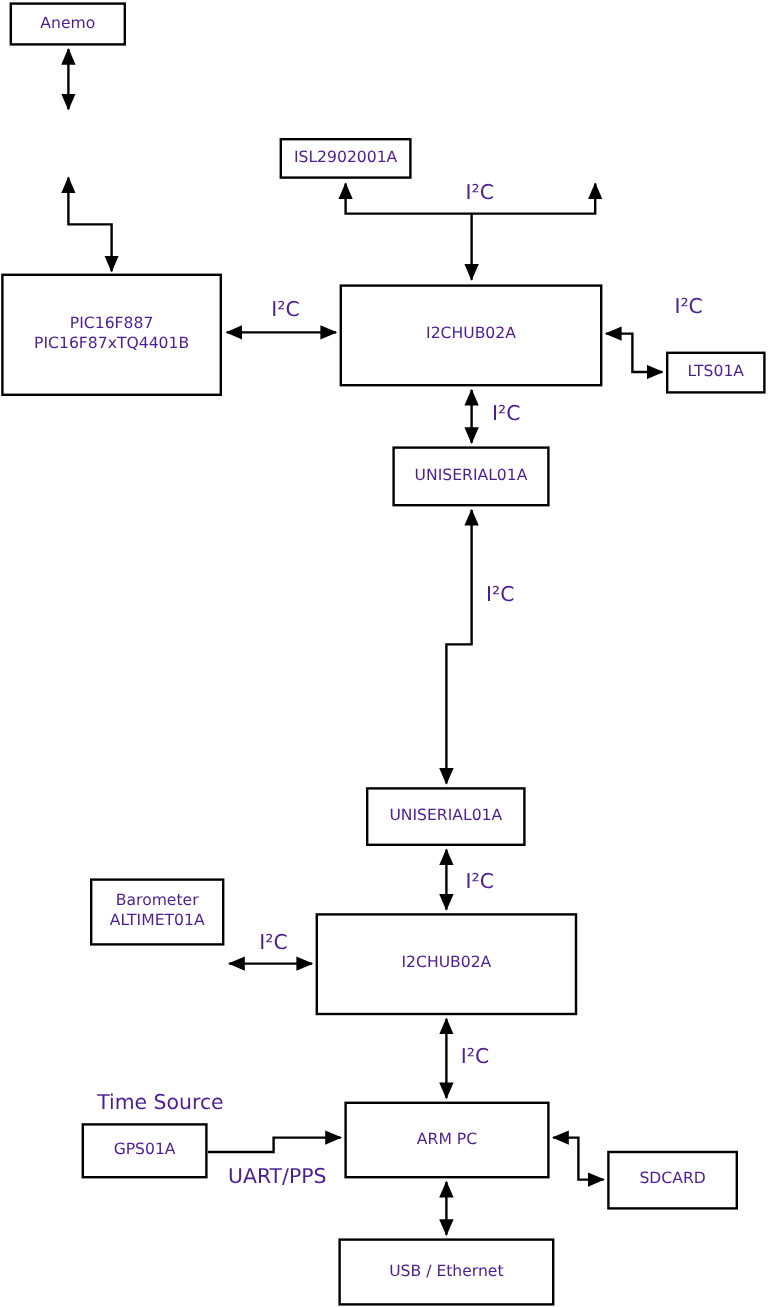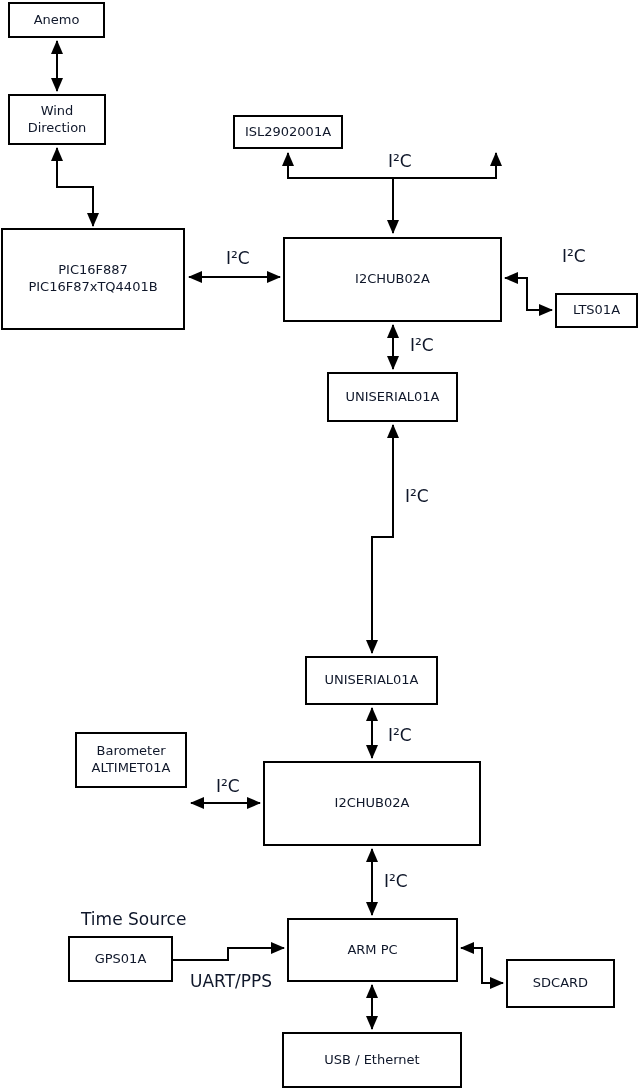--- a/index.html
+++ b/index.html
@@ -6,21 +6,21 @@
     margin: 0;
     padding: 0;
     background: #ffffff;
   }
   #canvas {
     position: relative;
     width: 640px;
     height: 1089px;
     background: #ffffff;
     font-family: "DejaVu Sans", sans-serif;
-    color: #0f172a;
+    color: #4c1d95;
     overflow: hidden;
   }
   #connectors {
     position: absolute;
     left: 0;
     top: 0;
     width: 640px;
     height: 1089px;
   }
   .box {
@@ -86,24 +86,20 @@
 
     <polyline class="edge" points="461,948 482,948 482,983 503,983" marker-start="url(#arrow)" marker-end="url(#arrow)"></polyline>
 
     <line class="edge" x1="372" y1="985" x2="372" y2="1029" marker-start="url(#arrow)" marker-end="url(#arrow)"></line>
   </svg>
 
   <div class="box" style="left:8px; top:2px; width:97px; height:36px;">
     <span>Anemo</span>
   </div>
 
-  <div class="box" style="left:8px; top:94px; width:98px; height:51px;">
-    <span>Wind</span>
-    <span>Direction</span>
-  </div>
 
   <div class="box" style="left:1px; top:228px; width:184px; height:102px;">
     <span>PIC16F887</span>
     <span>PIC16F87xTQ4401B</span>
   </div>
 
   <div class="box" style="left:233px; top:115px; width:110px; height:34px;">
     <span>ISL2902001A</span>
   </div>
 

